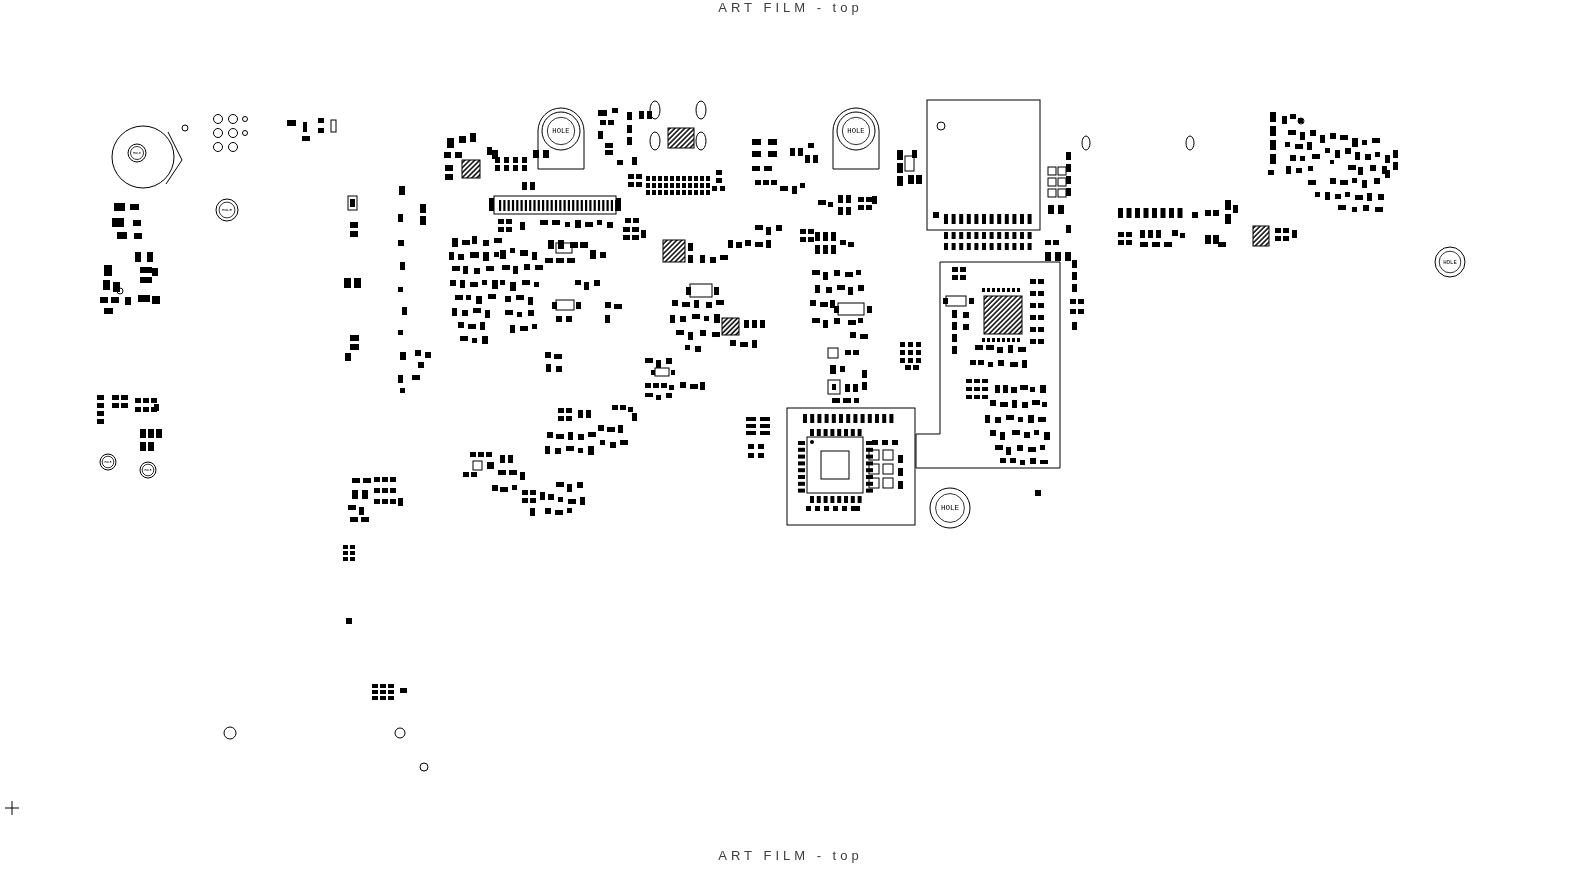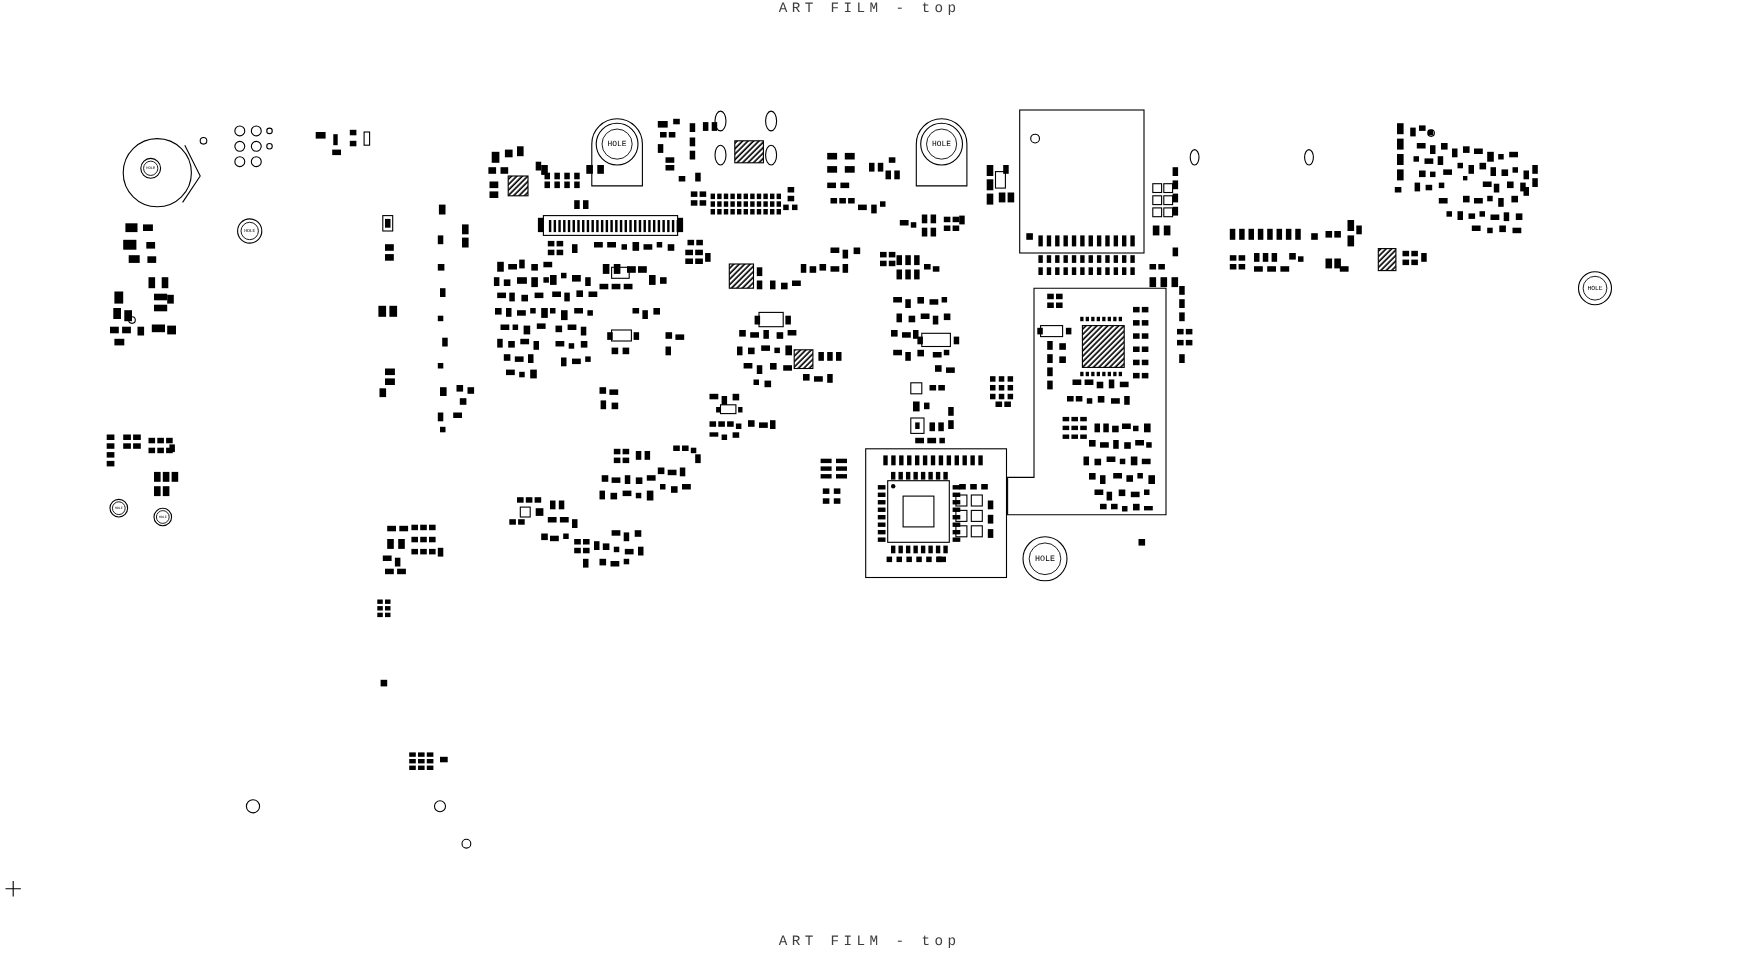--- a/index.html
+++ b/index.html
@@ -1,19 +1,19 @@
 <!DOCTYPE html>
 <html><head>
 <meta charset="utf-8">
 <style>
   html,body{margin:0;padding:0;background:#ffffff;}
   .page{position:relative;width:1581px;height:878px;background:#ffffff;overflow:hidden;
         font-family:"Liberation Mono", monospace;}
   .film-title{position:absolute;left:0;width:100%;text-align:center;
-        font-family:Liberation Mono, monospace;font-size:13px;letter-spacing:4px;
+        font-family:Liberation Sans, sans-serif;font-size:13px;letter-spacing:4px;
         color:#3d3d3d;white-space:pre;}
   .film-title.top{top:0px;}
   .film-title.bottom{top:848px;}
   .board{position:absolute;left:0;top:0;width:1581px;height:878px;}
   svg{display:block;}
 </style>
 </head>
 <body>
 
 <div class="page">

